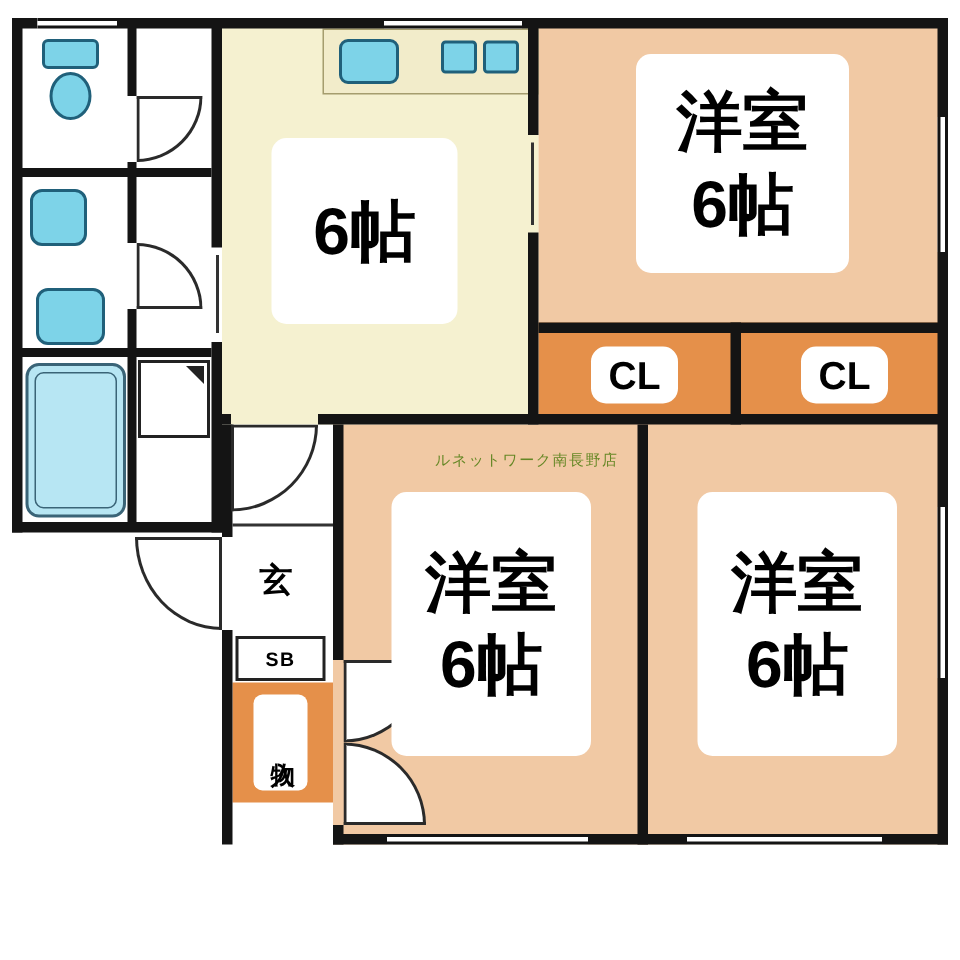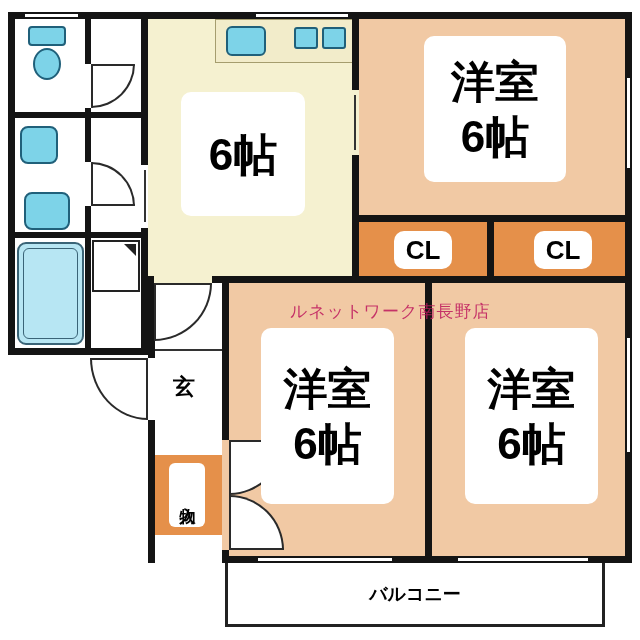--- a/index.html
+++ b/index.html
@@ -12,21 +12,21 @@
   .fill-dk{background:#f5f1d0;}
   .fix{background:#7dd3e8;border:2px solid #20607a;}
   .label-box{background:#fff;border-radius:10px;display:flex;flex-direction:column;
              align-items:center;justify-content:center;color:#000;font-weight:800;text-align:center;}
   .big{font-size:44px;line-height:1.25;}
   .cl-txt{font-size:26px;}
   .arc{background:#fff;border:2px solid #2a2a2a;}
   .win-h{background:#fff;border-top:2px solid #141414;border-bottom:2px solid #141414;}
   .win-v{background:#fff;border-left:2px solid #141414;border-right:2px solid #141414;}
   .thinline{background:#333;}
-  .watermark{color:#be185d;font-size:17px;letter-spacing:1px;opacity:.85;white-space:nowrap;}
+  .watermark{color:#4d7c0f;font-size:10px;letter-spacing:1px;opacity:.85;white-space:nowrap;}
 </style>
 </head>
 <body>
 
 <div id="plan">
 
   <div class="abs fill-dk" style="left:148px;top:12px;width:211px;height:271px"></div>
   <div class="abs fill-peach" style="left:359px;top:12px;width:273px;height:210px"></div>
   <div class="abs fill-orange" style="left:359px;top:215px;width:273px;height:68px"></div>
   <div class="abs fill-peach" style="left:222px;top:283px;width:210px;height:280px"></div>
@@ -101,23 +101,20 @@
 
   <div class="abs thinline" style="left:155px;top:349px;width:67px;height:2px"></div>
 
   <div class="abs arc" style="left:154px;top:283px;width:58px;height:58px;border-radius:0 0 100% 0"></div>
   <div class="abs arc" style="left:90px;top:358px;width:58px;height:62px;border-radius:0 0 0 100%"></div>
   <div class="abs arc" style="left:229px;top:440px;width:55px;height:55px;border-radius:0 0 100% 0"></div>
   <div class="abs arc" style="left:229px;top:495px;width:55px;height:55px;border-radius:0 100% 0 0"></div>
   <div class="abs arc" style="left:91px;top:64px;width:44px;height:44px;border-radius:0 0 100% 0"></div>
   <div class="abs arc" style="left:91px;top:162px;width:44px;height:44px;border-radius:0 100% 0 0"></div>
 
-  <div class="abs" style="left:225px;top:563px;width:380px;height:64px;background:#fff;border:3px solid #222;border-top:none;display:flex;align-items:center;justify-content:center">
-    <span style="font-size:18px;font-weight:600;color:#000">バルコニー</span>
-  </div>
 
   <div class="abs label-box" style="left:181px;top:92px;width:124px;height:124px">
     <div class="big">6帖</div>
   </div>
 
   <div class="abs label-box" style="left:424px;top:36px;width:142px;height:146px">
     <div class="big">洋室</div>
     <div class="big">6帖</div>
   </div>
 
@@ -134,19 +131,22 @@
   <div class="abs label-box" style="left:394px;top:231px;width:58px;height:38px">
     <div class="cl-txt">CL</div>
   </div>
   <div class="abs label-box" style="left:534px;top:231px;width:58px;height:38px">
     <div class="cl-txt">CL</div>
   </div>
 
   <div class="abs label-box" style="left:164px;top:370px;width:40px;height:34px;border-radius:6px">
     <div style="font-size:22px">玄</div>
   </div>
+  <div class="abs" style="left:157px;top:424px;width:60px;height:30px;background:#fff;border:2px solid #222;display:flex;align-items:center;justify-content:center">
+    <span style="font-size:13px;font-weight:700;letter-spacing:1px">SB</span>
+  </div>
   <div class="abs label-box" style="left:169px;top:463px;width:36px;height:64px;border-radius:6px">
     <div style="writing-mode:vertical-rl;text-orientation:upright;font-size:16px;font-weight:800">物入</div>
   </div>
 
   <div class="abs watermark" style="left:290px;top:300px">ルネットワーク南長野店</div>
 
 </div>
 
 </body></html>

